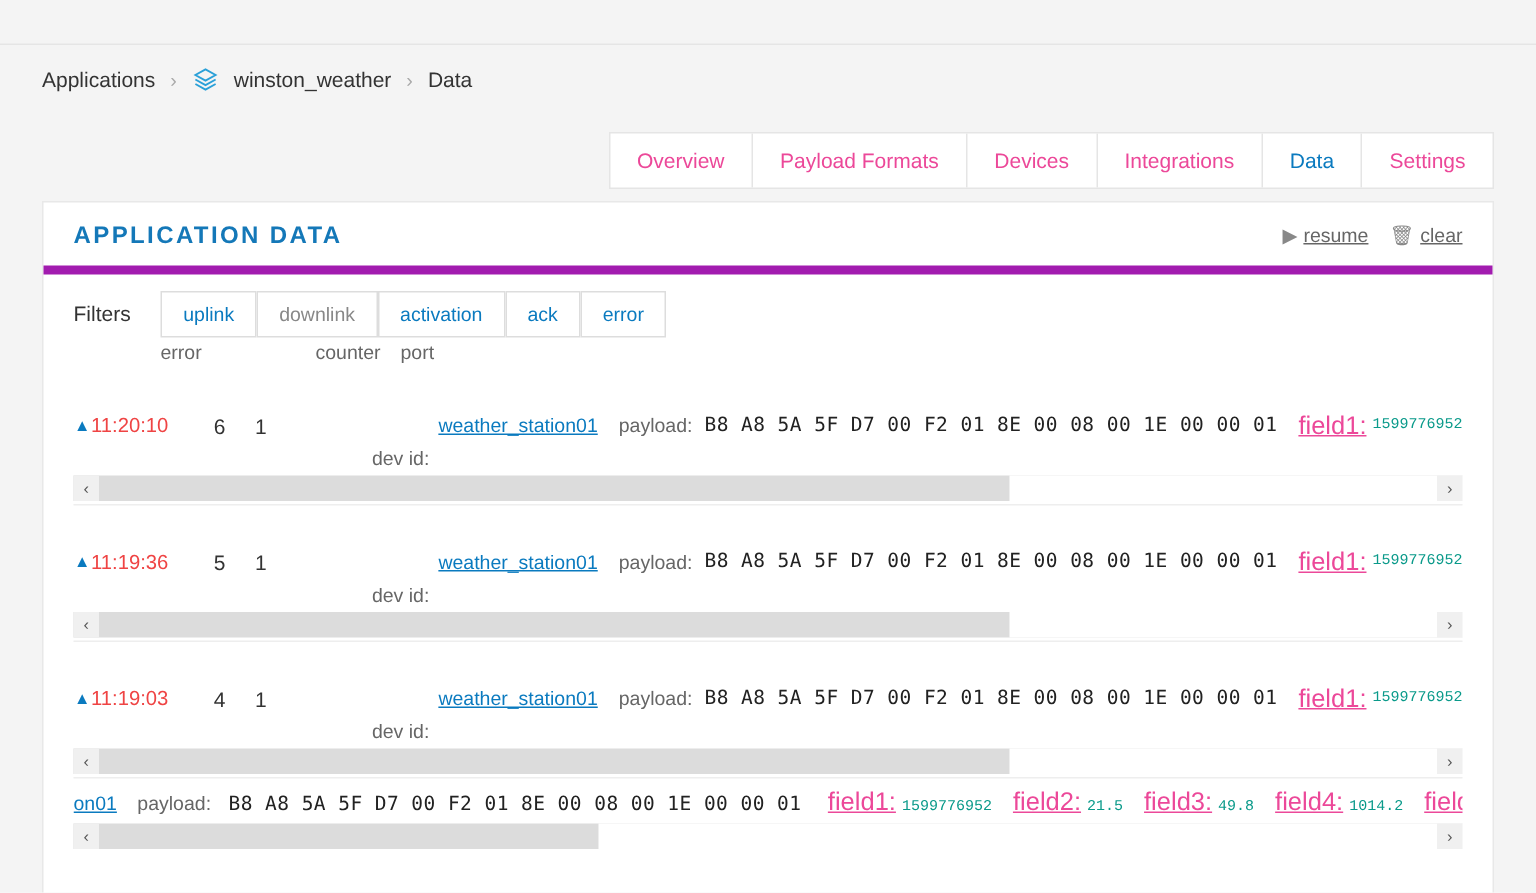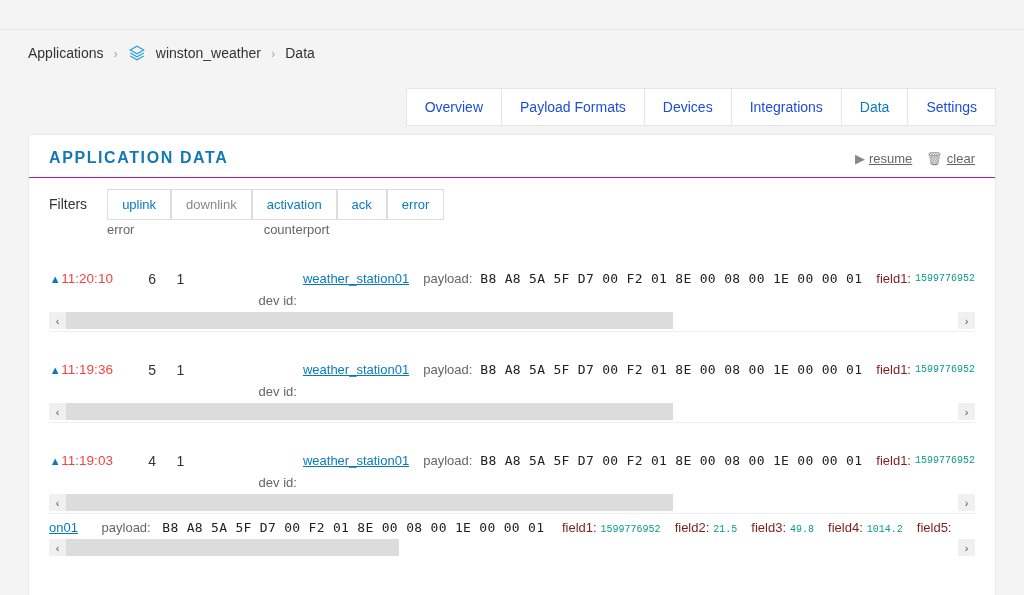--- a/index.html
+++ b/index.html
@@ -5,59 +5,59 @@
   * { box-sizing: border-box; }
   html, body { margin:0; padding:0; font-family: "Segoe UI", Arial, sans-serif; font-size:14px; color:#333; background:#f4f4f4; width:1024px; height:595px; }
   .topbar { height:30px; border-bottom:1px solid #e5e5e5; }
   .breadcrumb { display:flex; align-items:center; gap:10px; padding:14px 28px; background:#f4f4f4; }
   .breadcrumb .sep { color:#aaa; font-size:13px; }
   .breadcrumb .crumb-link { color:#333; font-weight:500; }
   .breadcrumb .app-icon { display:inline-flex; }
   .breadcrumb .appname { color:#333; font-weight:500; }
   .tabrow { display:flex; justify-content:flex-end; padding:12px 28px 0 28px; }
   .tabs { display:flex; background:#fff; border:1px solid #e5e5e5; }
-  .tab { padding:10px 18px; color:#1d4ed8; border-right:1px solid #e5e5e5; cursor:pointer; }
+  .tab { padding:10px 18px; color:#ec4899; border-right:1px solid #e5e5e5; cursor:pointer; }
   .tab:last-child{ border-right:none;}
   .tab.active { color:#0a7abf; }
   .panel { margin:8px 28px 0 28px; background:#fff; border:1px solid #e8e8e8; }
-  .panel-head { display:flex; align-items:center; justify-content:space-between; padding:14px 20px 10px 20px; border-bottom:1px solid #a21caf; }
+  .panel-head { display:flex; align-items:flex-start; justify-content:space-between; padding:14px 20px 10px 20px; border-bottom:6px solid #a21caf; }
   .panel-title { color:#1478b8; font-weight:700; letter-spacing:1.6px; font-size:16px; }
   .panel-actions { display:flex; gap:14px; align-items:center; font-size:13px; }
   .panel-actions .act { display:inline-flex; gap:4px; align-items:center; color:#666; cursor:pointer; }
   .panel-actions .act span.lab { text-decoration:underline; }
   .body { padding:10px 0 0 0; }
   .filtersrow { display:flex; align-items:center; gap:16px; padding:8px 20px 4px 20px; }
   .filtersrow .lbl { color:#333; font-size:14px; margin-right:4px; }
   .fbtn { padding:7px 14px; border:1px solid #ddd; background:#fff; color:#0a7abf; cursor:pointer; font-size:13px; }
   .fbtn.muted { color:#888;text-align:right; }
   .colhead { display:flex; gap:0; padding:6px 20px 4px 78px; color:#666; font-size:13px; }
   .colhead .c-time{ width:90px; text-align:left;}
-  .colhead .c-counter{ width:70px; text-align:right;margin-left:40px;}
+  .colhead .c-counter{ width:70px; text-align:center;}
   .colhead .c-port{ width:50px; text-align:left;}
   .dataarea{ padding:0 20px 0 20px; }
   .row { border-bottom:1px solid #eee; }
   .rowmain{ display:flex; align-items:center; gap:0; padding:8px 0 4px 0; white-space:nowrap; overflow:hidden; }
   .caret{ width:18px; color:#0a7abf; font-size:11px; text-align:center; }
   .v-time{ width:88px; color:#ef4444; font-size:13.5px; }
   .v-counter{ width:58px; text-align:right; color:#333; font-size:14px; padding-right:8px;}
   .v-port{ width:48px; text-align:center; color:#333; font-size:14px; }
   .spacer{ width:90px;}
   .kv-label{ color:#666; font-size:13px; margin-right:6px;margin-top:44px;}
   .devid{ color:#0a7abf; text-decoration:underline; cursor:pointer; margin-right:14px; font-size:13px;}
   .payload-label{ color:#666; font-size:13px; margin-right:8px;}
   .mono{ font-family: "Consolas","Menlo",monospace; font-size:13px; letter-spacing:0.3px; color:#222;}
-  .fieldlab{ color:#7f1d1d; font-size:13px; margin-left:14px;}
+  .fieldlab{ color:#ec4899; font-size:17px; margin-left:14px;text-decoration:underline;}
   .fieldval{ font-family:Liberation Mono, monospace; color:#0a9a8a; font-size:10px; margin-left:4px;}
   .hscroll{ position:relative; height:17px; background:#dcdcdc; margin-bottom:2px; }
   .hscroll .track-white{ position:absolute; top:0; height:100%; background:#fff;}
   .hscroll .arrow{ position:absolute; top:0; width:17px; height:17px; display:flex; align-items:center; justify-content:center; font-size:11px; color:#555; background:#f0f0f0;}
   .hscroll .arrow.left{ left:0;}
   .hscroll .arrow.right{ right:0;}
   .expanded-row{ padding:6px 0 4px 0; white-space:nowrap; overflow:hidden; font-size:13px;}
-  .expanded-row .devfrag{ color:#0a7abf; text-decoration:underline; margin-right:20px;}
+  .expanded-row .devfrag{ color:#0a7abf; text-decoration:underline; margin-right:10px;}
 </style>
 </head>
 <body>
 
 <div class="topbar"></div>
 
 <div class="breadcrumb">
   <span class="crumb-link">Applications</span>
   <span class="sep">›</span>
   <span class="app-icon">

